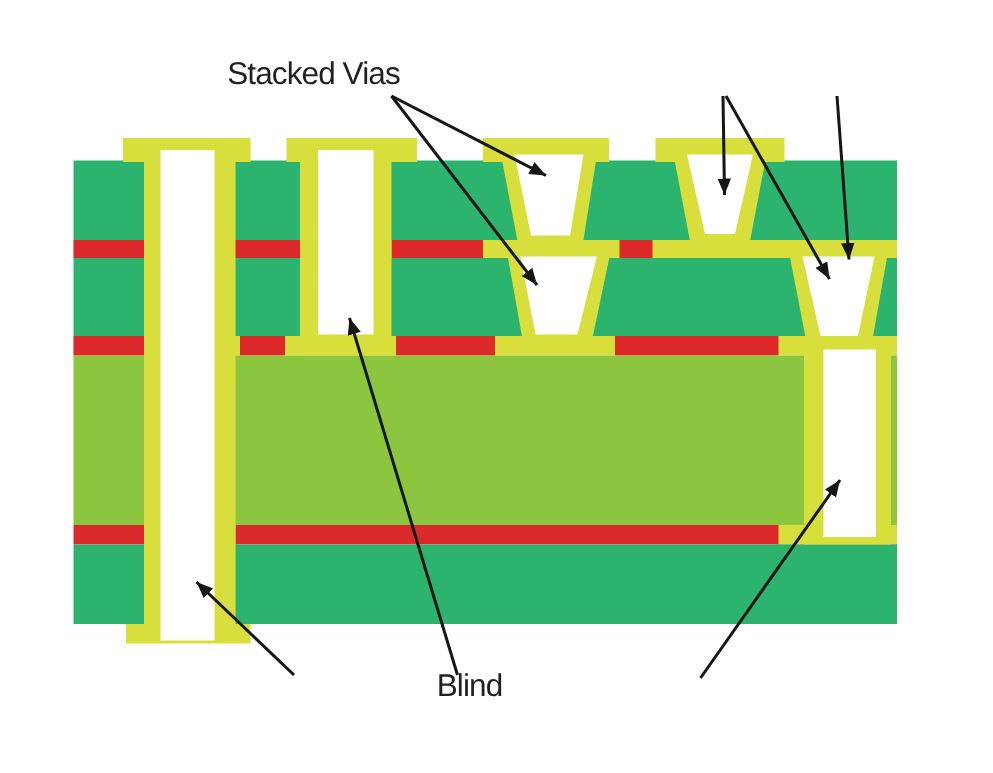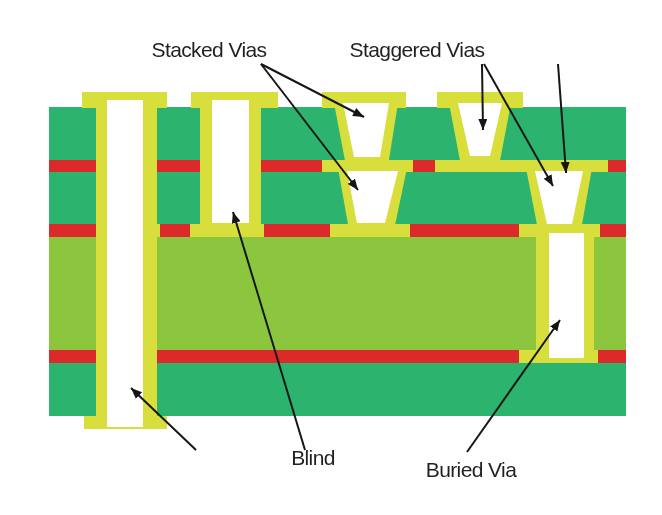--- a/index.html
+++ b/index.html
@@ -1,17 +1,17 @@
 <!DOCTYPE html>
 <html><head>
 <meta charset="utf-8">
 <style>
   html,body{margin:0;padding:0;background:#ffffff;}
   #stage{position:relative;width:598px;height:515px;background:#ffffff;overflow:hidden;
-         font-family:"Liberation Sans",sans-serif;padding-left:28px;}
+         font-family:"Liberation Sans",sans-serif;}
   .lbl{position:absolute;transform:translateX(-50%);font-size:21px;line-height:22px;
        letter-spacing:-0.6px;color:#231f20;white-space:nowrap;}
   svg{position:absolute;left:0;top:0;}
 </style>
 </head>
 <body>
 
 <div id="stage">
 
   <svg width="662" height="515" viewBox="0 0 662 515">
@@ -103,16 +103,14 @@
       <line x1="482" y1="64" x2="483" y2="130" marker-end="url(#ah)"></line>
       <line x1="484" y1="64" x2="553" y2="186" marker-end="url(#ah)"></line>
       <line x1="558" y1="64" x2="566" y2="173" marker-end="url(#ah)"></line>
       <line x1="196" y1="450" x2="131" y2="388" marker-end="url(#ah)"></line>
       <line x1="305" y1="450" x2="233" y2="212" marker-end="url(#ah)"></line>
       <line x1="467" y1="452" x2="560" y2="320" marker-end="url(#ah)"></line>
     </g>
   </svg>
 
   <div class="lbl" style="left:209px;top:39px">Stacked Vias</div>
-  <div class="lbl" style="left:417px;top:39px">Staggered Vias</div>
   <div class="lbl" style="left:313px;top:447px">Blind</div>
-  <div class="lbl" style="left:471px;top:459px">Buried Via</div>
 </div>
 
 </body></html>

